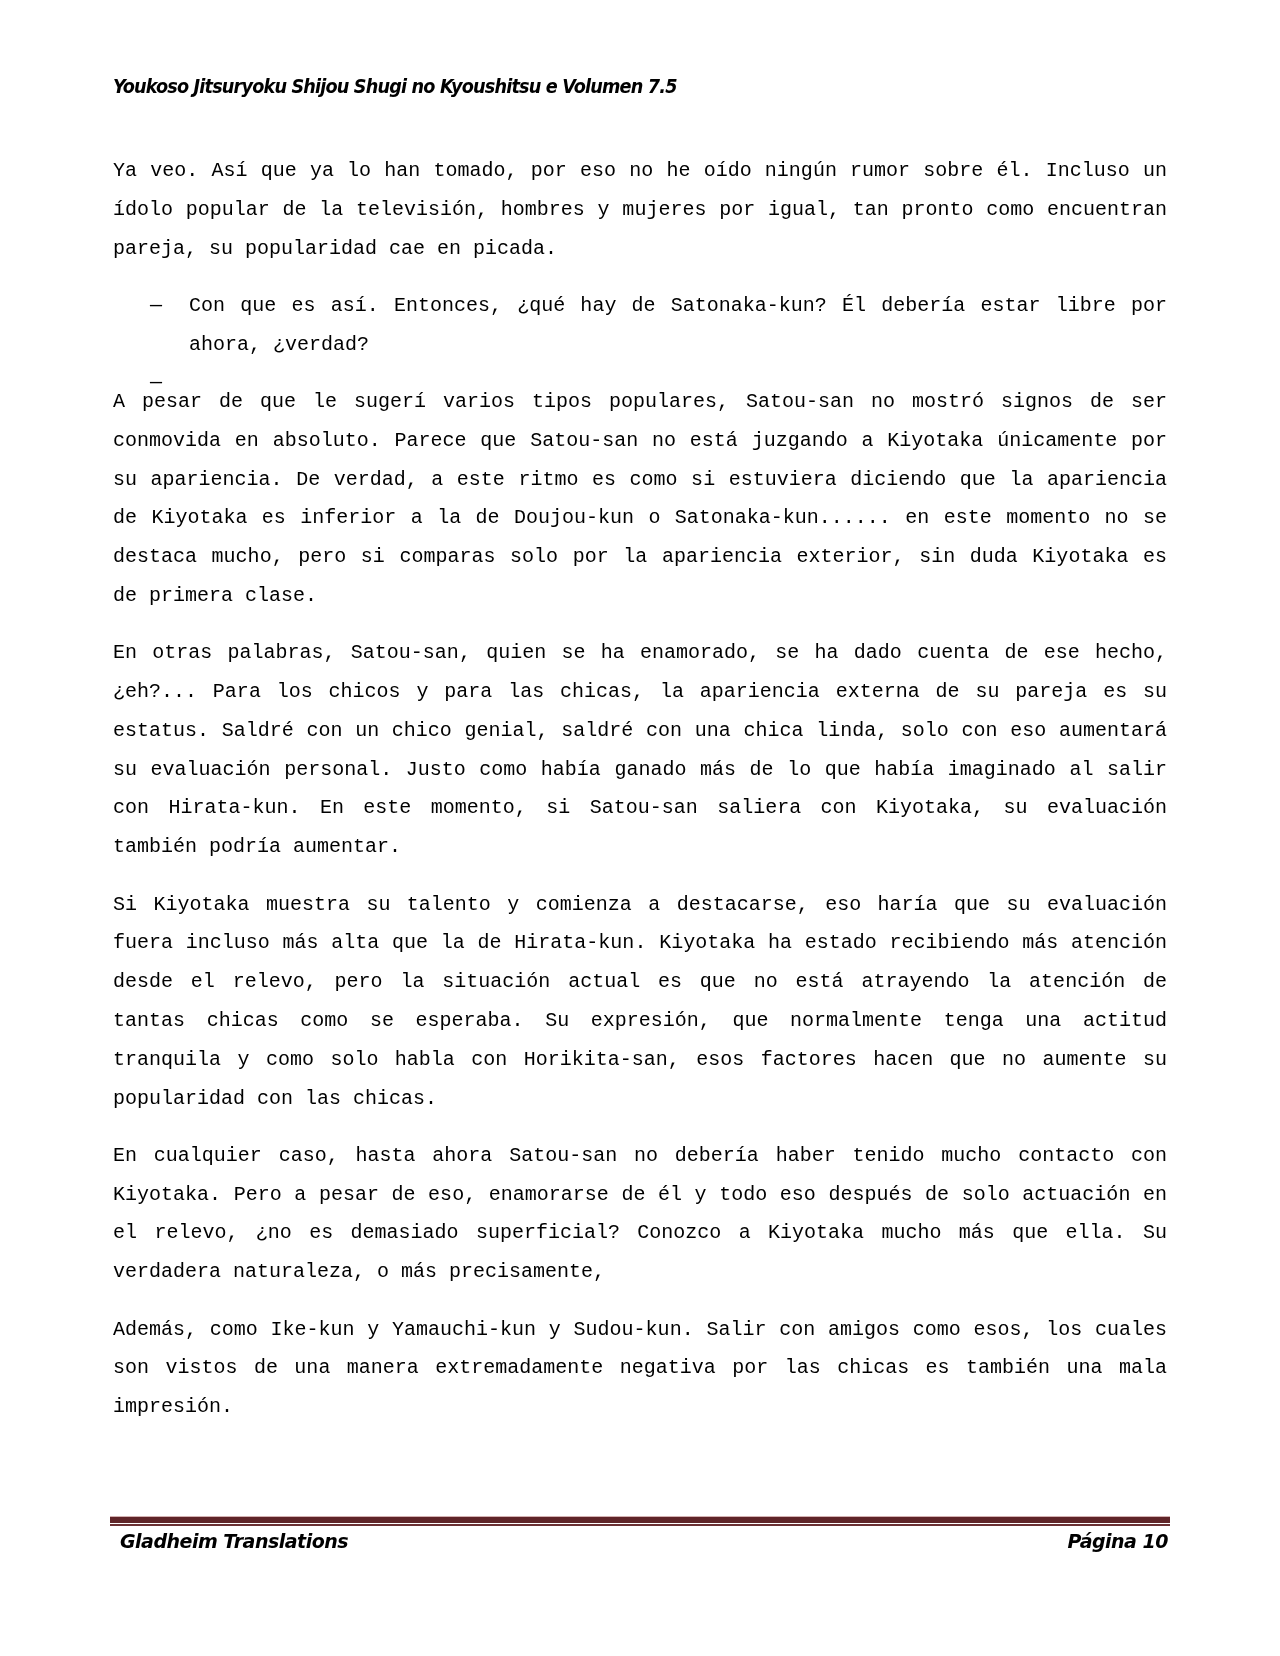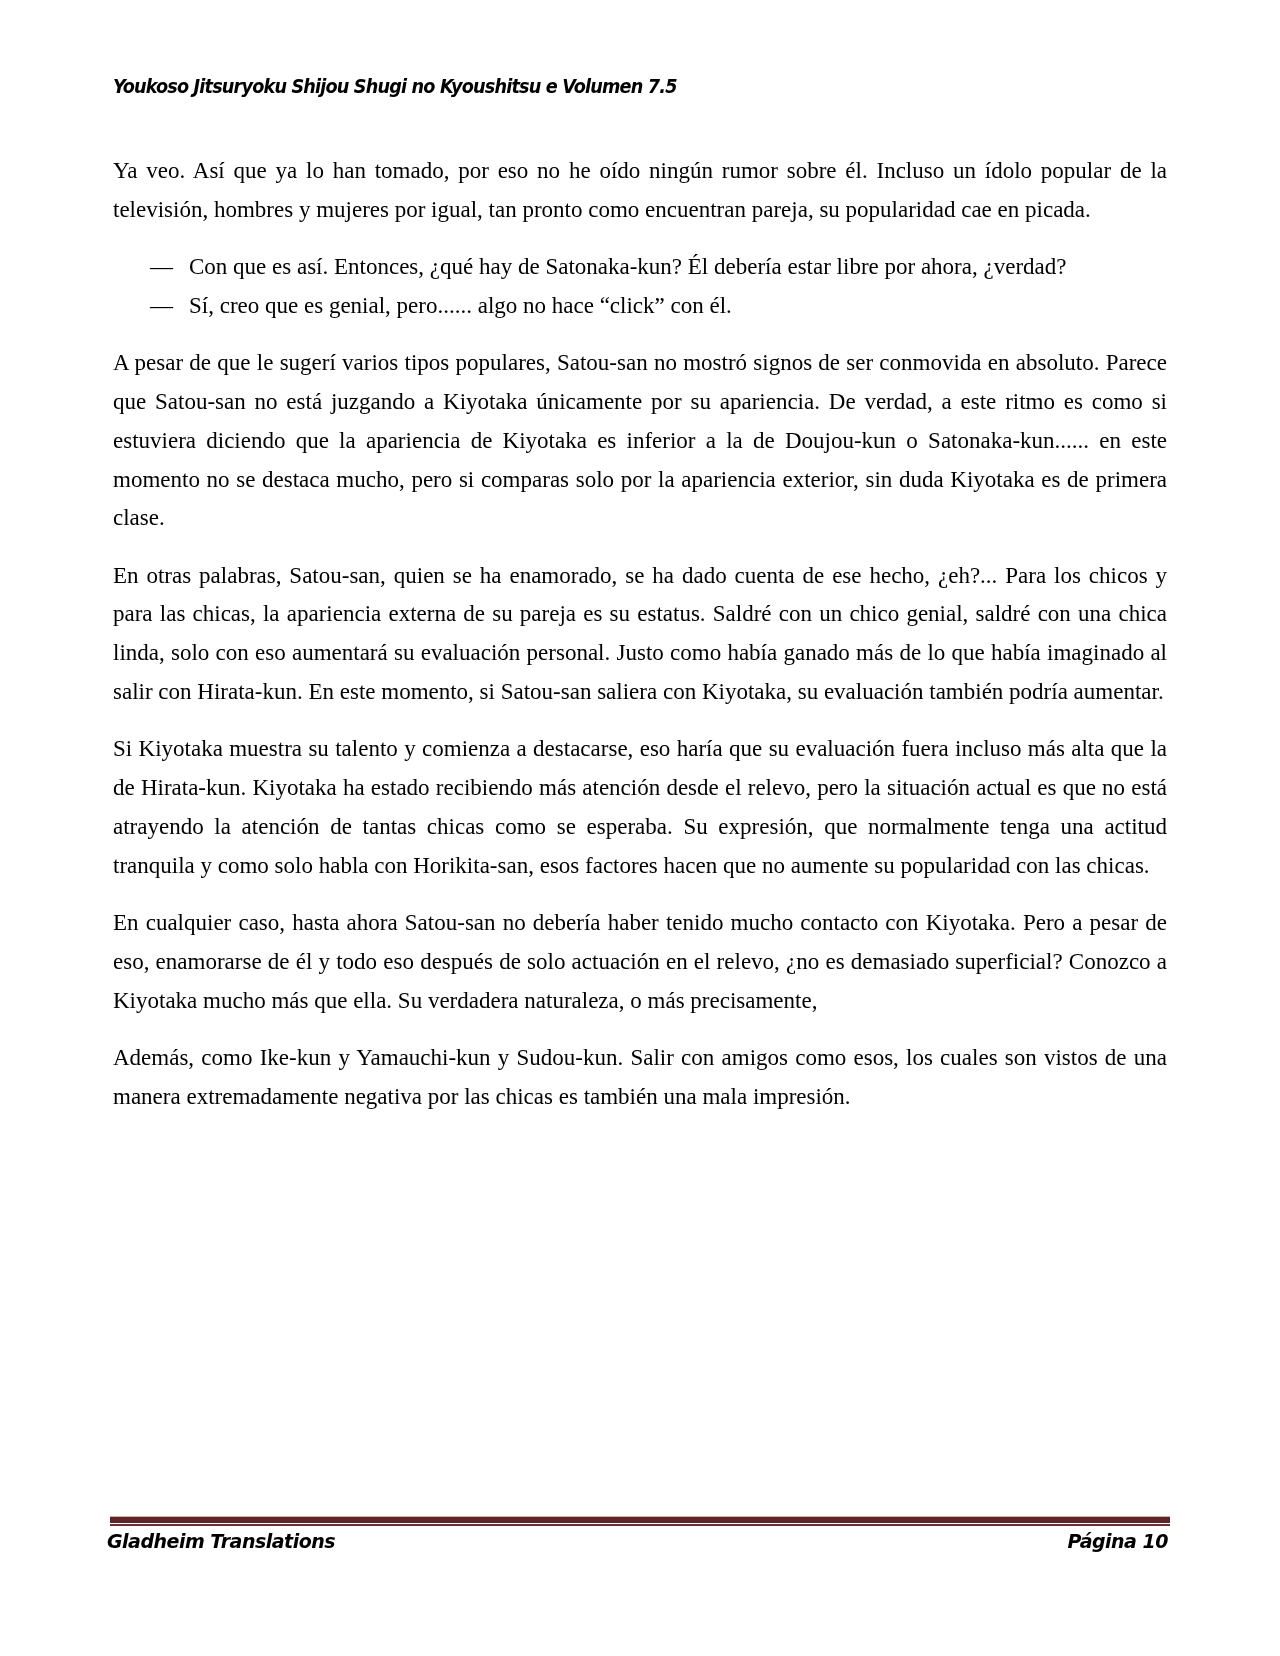--- a/index.html
+++ b/index.html
@@ -26,22 +26,22 @@
     line-height: 24px;
     white-space: nowrap;
     transform: scaleX(0.93);
     transform-origin: left center;
   }
   .body-text {
     position: absolute;
     left: 113px;
     top: 152px;
     width: 1054px;
-    font-family: Liberation Serif, serif;
-    font-size: 23px;
+    font-family: Liberation Mono, monospace;
+    font-size: 20px;
     line-height: 38.8px;
     text-align: justify;
   }
   .body-text p {
     margin: 0 0 18.5px 0;
   }
   .dialogue {
     margin: 0 0 18.5px 0;
     padding: 0;
     list-style: none;
@@ -76,38 +76,37 @@
     position: absolute;
     top: 1529px;
     font-family: "DejaVu Sans", sans-serif;
     font-weight: bold;
     font-style: italic;
     font-size: 19px;
     line-height: 24px;
     letter-spacing: -0.5px;
     white-space: nowrap;
   }
-  .footer-left { left: 107px; text-align: center; }
+  .footer-left { left: 120px; text-align: center; }
   .footer-right { right: 112px; }
 </style>
 </head>
 <body>
 
 <div class="page-header">Youkoso Jitsuryoku Shijou Shugi no Kyoushitsu e Volumen 7.5</div>
 
 <div class="body-text">
   <p>Ya veo. Así que ya lo han tomado, por eso no he oído ningún rumor sobre él. Incluso un ídolo popular de la televisión, hombres y mujeres por igual, tan pronto como encuentran pareja, su popularidad cae en picada.</p>
   <ul class="dialogue">
     <li>
       <span class="dash">—</span>
       <span>Con que es así. Entonces, ¿qué hay de Satonaka-kun? Él debería estar libre por ahora, ¿verdad?</span>
     </li>
     <li>
       <span class="dash">—</span>
-      <span>Sí, creo que es genial, pero...... algo no hace “click” con él.</span>
     </li>
   </ul>
   <p>A pesar de que le sugerí varios tipos populares, Satou-san no mostró signos de ser conmovida en absoluto. Parece que Satou-san no está juzgando a Kiyotaka únicamente por su apariencia. De verdad, a este ritmo es como si estuviera diciendo que la apariencia de Kiyotaka es inferior a la de Doujou-kun o Satonaka-kun...... en este momento no se destaca mucho, pero si comparas solo por la apariencia exterior, sin duda Kiyotaka es de primera clase.</p>
   <p>En otras palabras, Satou-san, quien se ha enamorado, se ha dado cuenta de ese hecho, ¿eh?... Para los chicos y para las chicas, la apariencia externa de su pareja es su estatus. Saldré con un chico genial, saldré con una chica linda, solo con eso aumentará su evaluación personal. Justo como había ganado más de lo que había imaginado al salir con Hirata-kun. En este momento, si Satou-san saliera con Kiyotaka,  su evaluación también podría aumentar.</p>
   <p>Si Kiyotaka muestra su talento y comienza a destacarse, eso haría que su evaluación fuera incluso más alta que la de Hirata-kun. Kiyotaka ha estado recibiendo más atención desde el relevo, pero la situación actual es que no está atrayendo la atención de tantas chicas como se esperaba. Su expresión, que normalmente tenga una actitud tranquila y como solo habla con Horikita-san, esos factores hacen que no aumente su popularidad con las chicas.</p>
   <p>En cualquier caso, hasta ahora Satou-san no debería haber tenido mucho contacto con Kiyotaka. Pero a pesar de eso, enamorarse de él y todo eso después de solo actuación en el relevo, ¿no es demasiado superficial? Conozco a Kiyotaka mucho más que ella. Su verdadera naturaleza, o más precisamente,</p>
   <p>Además, como Ike-kun y Yamauchi-kun y Sudou-kun. Salir con amigos como esos, los cuales son vistos de una manera extremadamente negativa por las chicas es también una mala impresión.</p>
 </div>
 
 <div class="footer-rule">

